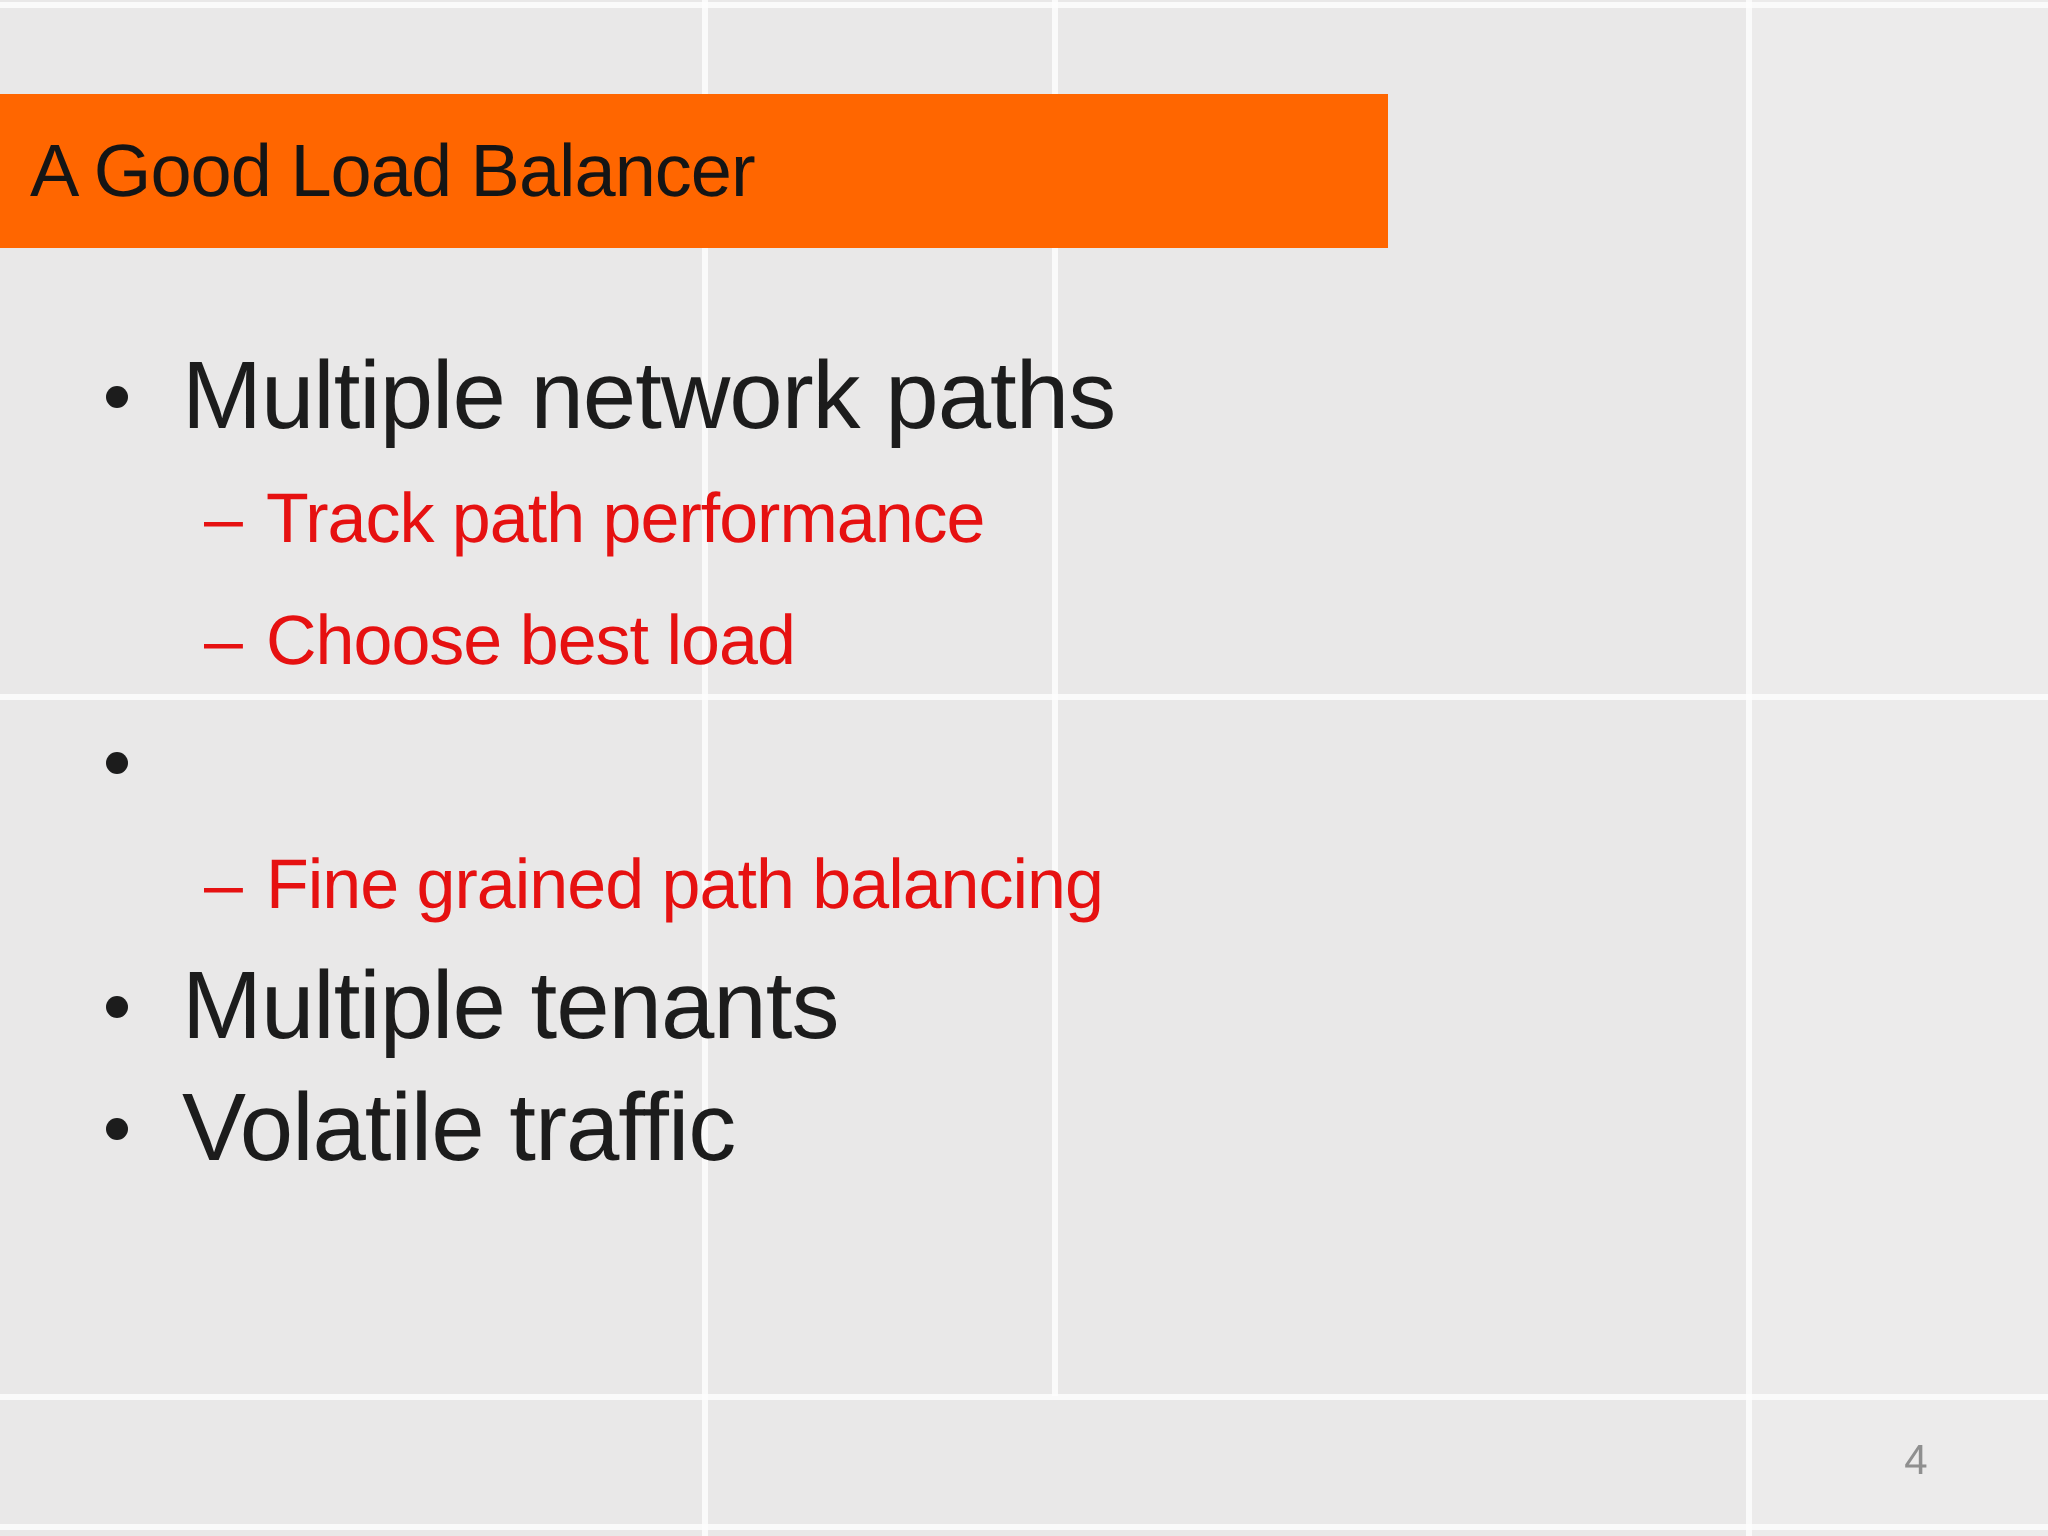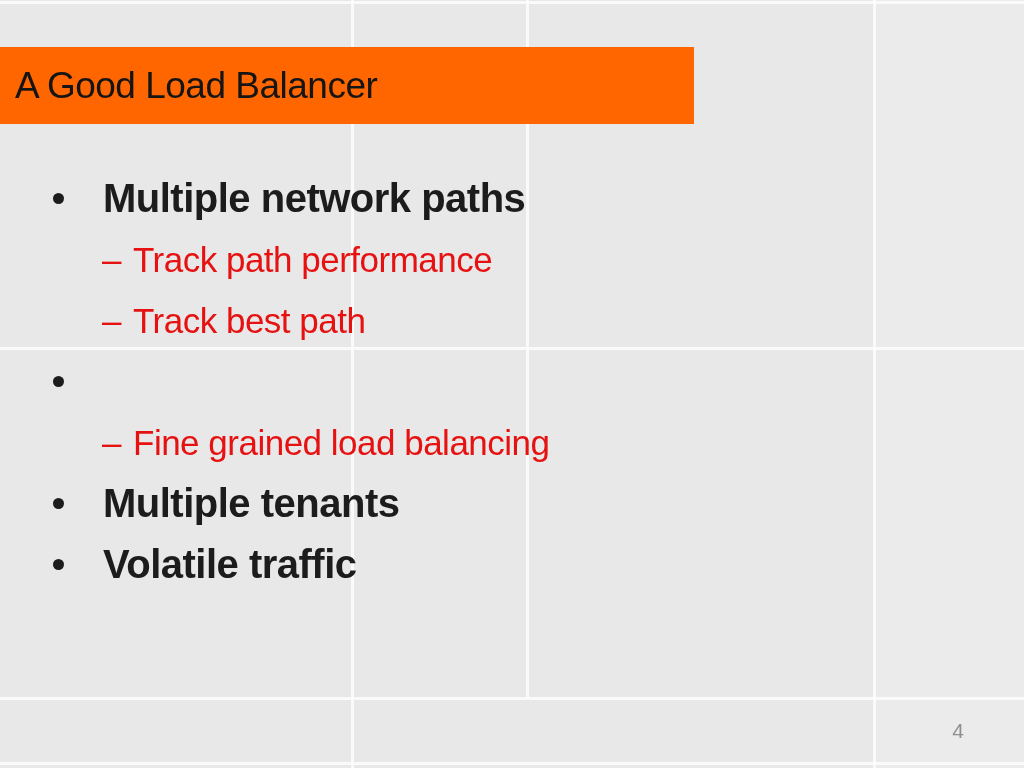--- a/index.html
+++ b/index.html
@@ -36,21 +36,21 @@
     letter-spacing:-0.5px;
     color: var(--title_text, #151515);
     white-space:nowrap;
   }
 
   
   .content { position:absolute; left:0; top:168px; right:0; z-index:2; }
   ul.blist { list-style:none; margin:0; padding:0; }
   li.b { position:relative; height:61px; white-space:nowrap; }
   li.b .txt { display:inline-block; line-height:61px; }
-  li.l1 { font-size:40px; font-weight:700; letter-spacing:-0.5px; color:var(--body_text,#1c1c1c);padding-left:12px; }
+  li.l1 { font-size:48px; font-weight:400; letter-spacing:-0.5px; color:var(--body_text,#1c1c1c); }
   li.l1 .txt { margin-left:91px; }
   li.l1 .marker {
     position:absolute; left:53px; top:50%; margin-top:-6px;
     width:11px; height:11px; border-radius:50%;
     background:var(--body_text,#1c1c1c);
   }
   li.l2 { font-size:35px; font-weight:300; letter-spacing:-0.5px; color:var(--accent_red,#e61111); }
   li.l2 .txt { margin-left:133px; }
   li.l2 .marker {
     position:absolute; left:102px; top:0;
@@ -82,23 +82,23 @@
   <div class="vline v3"></div>
 
   <div class="titlebar">
     <div class="t">A Good Load Balancer</div>
   </div>
 
   <div class="content">
     <ul class="blist">
         <li class="b l1"><span class="marker"></span><span class="txt">Multiple network paths</span></li>
         <li class="b l2"><span class="marker">–</span><span class="txt">Track path performance</span></li>
-        <li class="b l2"><span class="marker">–</span><span class="txt">Track best path</span></li>
+        <li class="b l2"><span class="marker">–</span><span class="txt">Choose best load</span></li>
         <li class="b l1"><span class="marker"></span></li>
-        <li class="b l2"><span class="marker">–</span><span class="txt">Fine grained load balancing</span></li>
+        <li class="b l2"><span class="marker">–</span><span class="txt">Fine grained path balancing</span></li>
         <li class="b l1"><span class="marker"></span><span class="txt">Multiple tenants</span></li>
         <li class="b l1"><span class="marker"></span><span class="txt">Volatile traffic</span></li>
       </ul>
   </div>
 
   <div class="pagenum">4</div>
 
 </div>
 
 </body></html>

